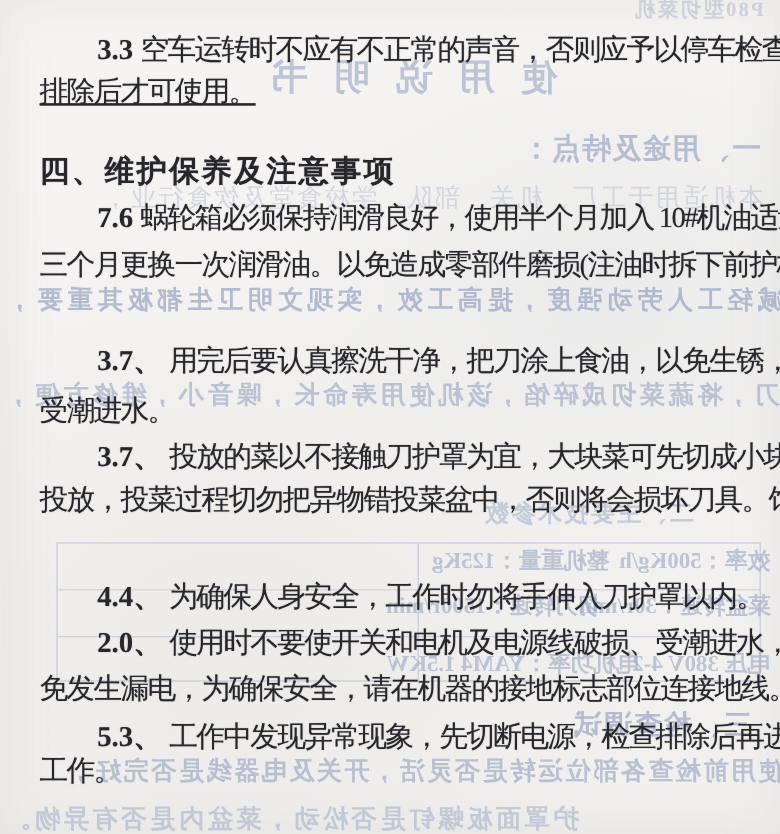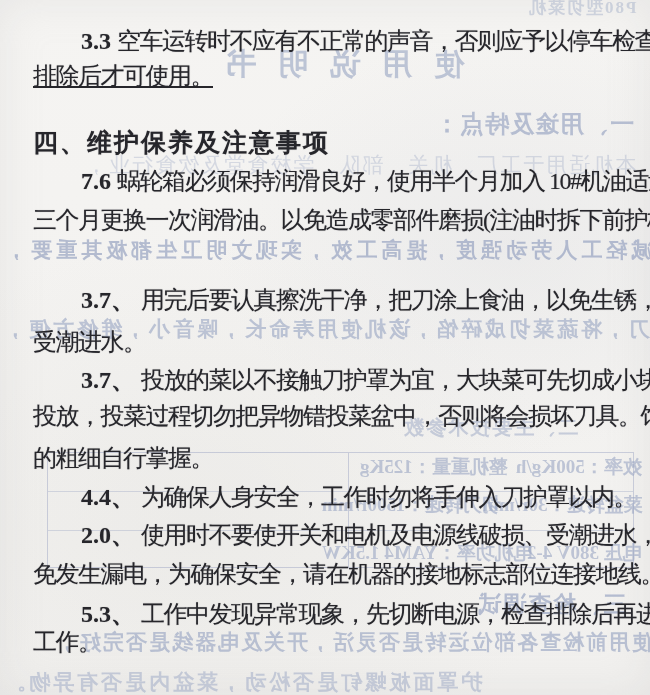--- a/index.html
+++ b/index.html
@@ -89,21 +89,20 @@
     <div class="line lh heading">四、维护保养及注意事项</div>
 
     <div class="line l2"><span class="num">7.6</span><span>蜗轮箱必须保持润滑良好，使用半个月加入 10#机油适量，</span></div>
     <div class="line l3"><span>三个月更换一次润滑油。以免造成零部件磨损(注油时拆下前护板</span></div>
 
     <div class="line l5"><span class="num">3.7、</span><span>用完后要认真擦洗干净，把刀涂上食油，以免生锈，影</span></div>
     <div class="line l6"><span>受潮进水。</span></div>
 
     <div class="line l7"><span class="num">3.7、</span><span>投放的菜以不接触刀护罩为宜，大块菜可先切成小块再</span></div>
     <div class="line l8"><span>投放，投菜过程切勿把异物错投菜盆中，否则将会损坏刀具。馅</span></div>
-    <div class="line l9"><span>的粗细自行掌握。</span></div>
 
     <div class="line l10"><span class="num">4.4、</span><span>为确保人身安全，工作时勿将手伸入刀护罩以内。</span></div>
 
     <div class="line l11"><span class="num">2.0、</span><span>使用时不要使开关和电机及电源线破损、受潮进水，以</span></div>
     <div class="line l12"><span>免发生漏电，为确保安全，请在机器的接地标志部位连接地线。</span></div>
 
     <div class="line l13"><span class="num">5.3、</span><span>工作中发现异常现象，先切断电源，检查排除后再进行</span></div>
     <div class="line l14"><span>工作。</span></div>
   </div>
 

